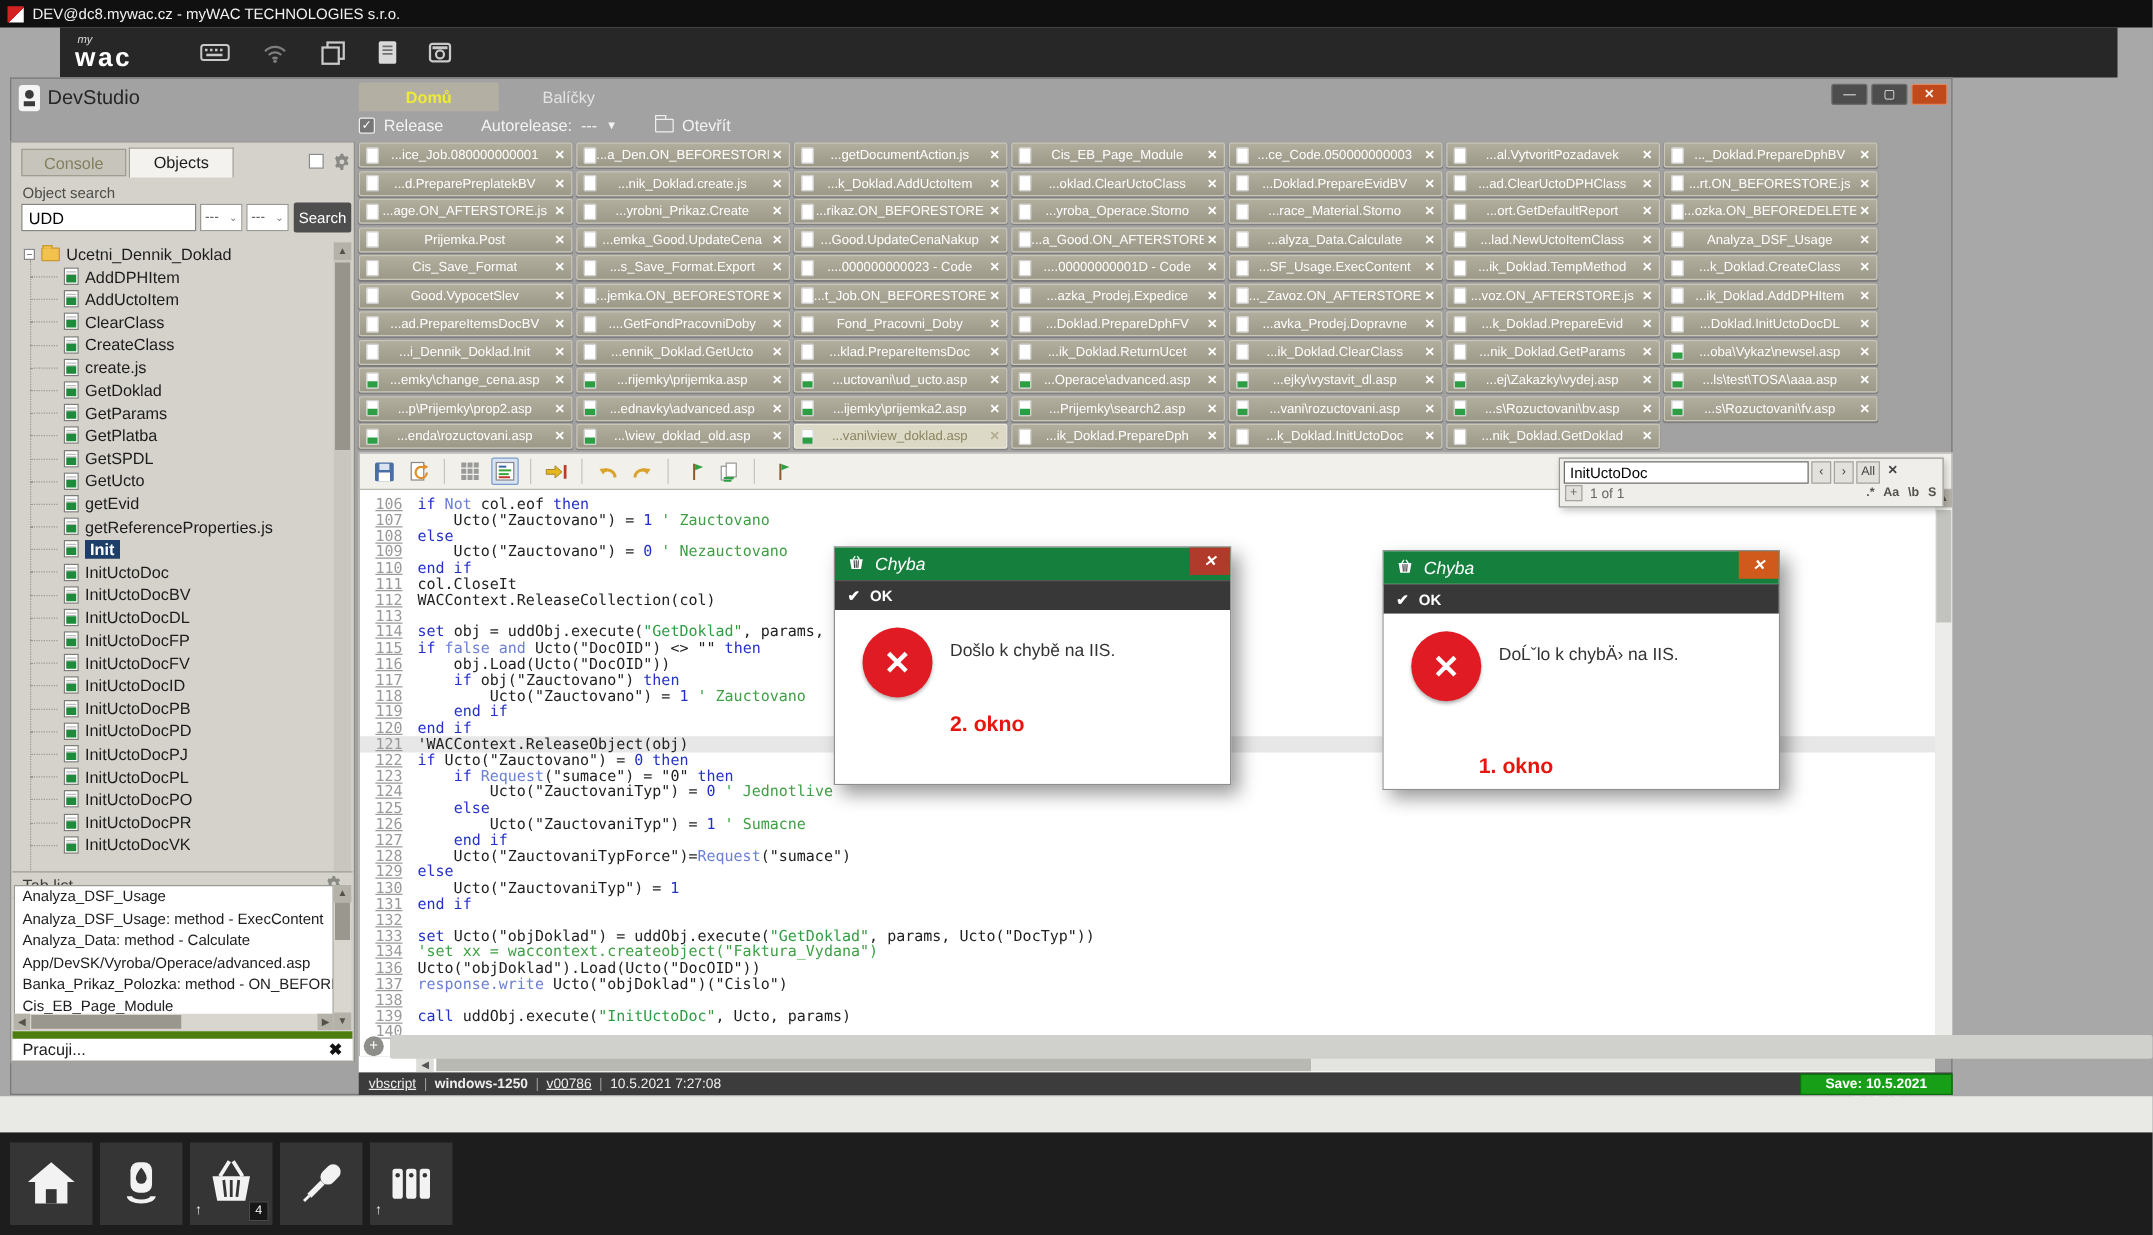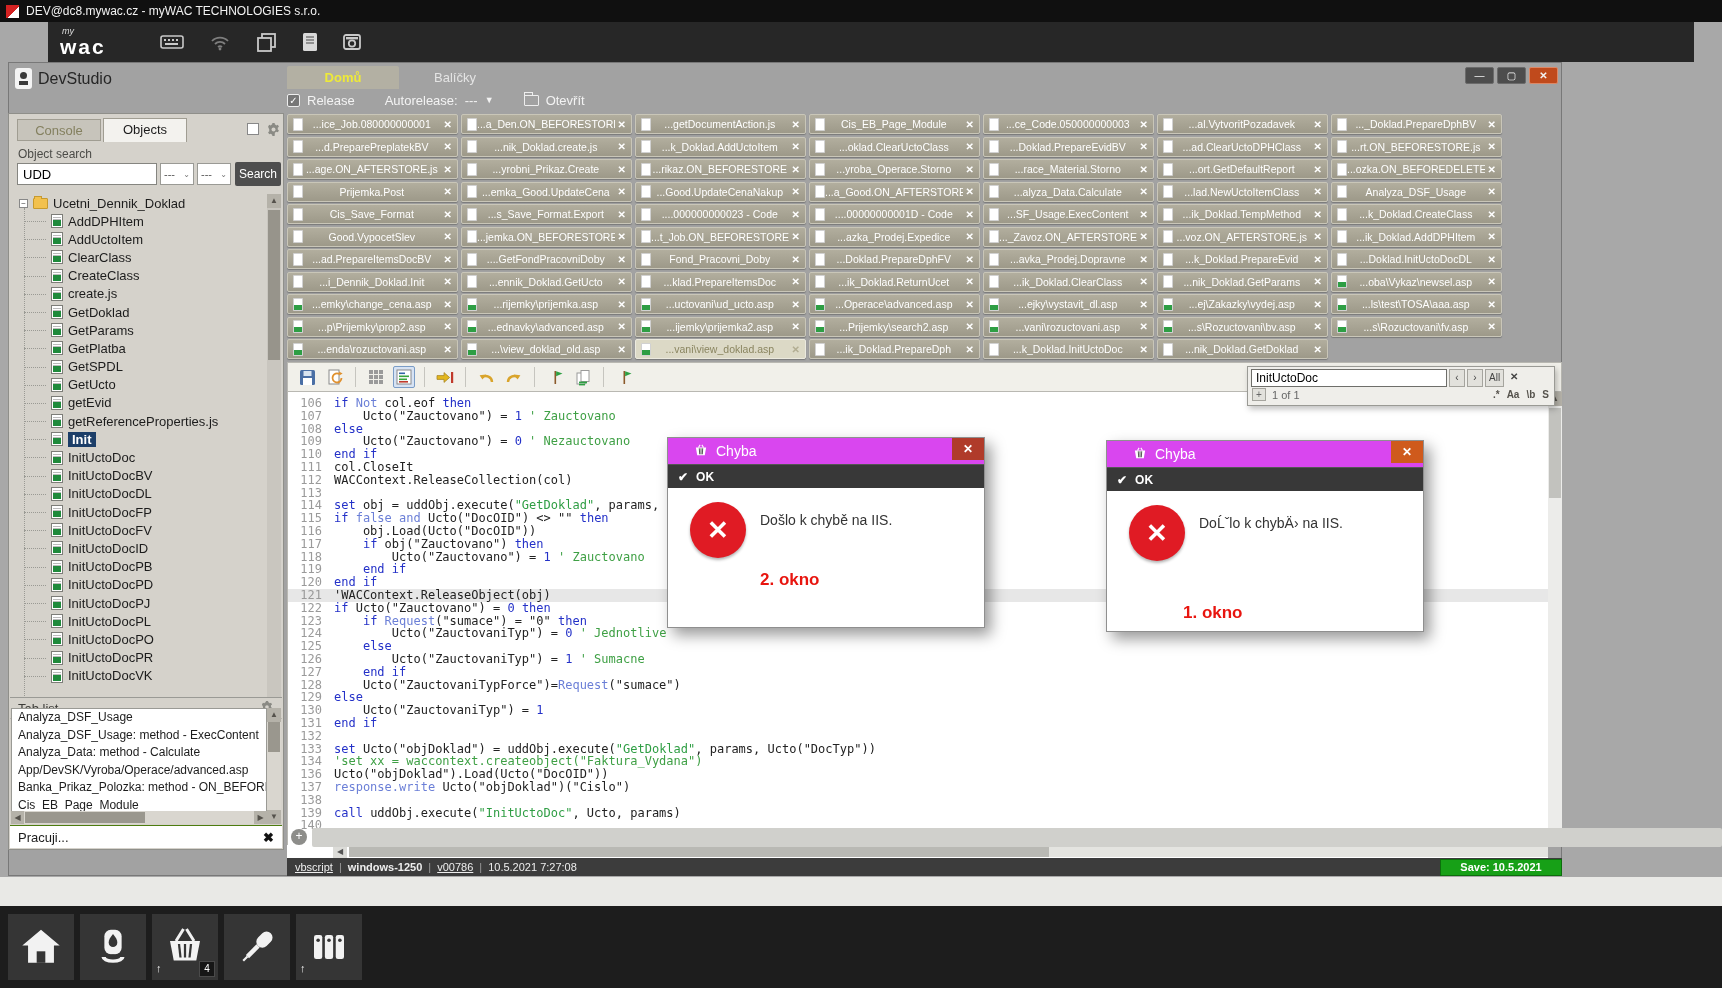--- a/index.html
+++ b/index.html
@@ -88,21 +88,21 @@
   .tablist { position:absolute; left:2px; top:594px; width:256px; height:116px; background:#fff;
     border:1px solid #9a9a95; overflow:hidden; font-size:12px; }
   .tablist .li { height:17.6px; line-height:17.6px; padding-left:6px; white-space:nowrap; }
   .tl-vscroll { position:absolute; left:258px; top:594px; width:14px; height:116px; background:#d9d6cf; }
   .tl-vscroll .th { position:absolute; left:1px; top:14px; width:12px; height:30px; background:#9a978e; }
   .tl-hscroll { position:absolute; left:2px; top:697px; width:256px; height:13px; background:#d9d6cf; }
   .tl-hscroll .th { position:absolute; left:14px; top:1px; width:120px; height:11px; background:#9a978e; }
   .harrow { position:absolute; top:0; width:13px; height:13px; background:#b5b2a9; color:#55524c; font-size:8px;
     text-align:center; line-height:13px; }
   .pracuji { position:absolute; left:1px; top:711px; width:272px; height:23px; background:#fff;
-    border-top:1px solid #4d7c0f; display:flex; align-items:center; justify-content:space-between;
+    border-top:6px solid #4d7c0f; display:flex; align-items:center; justify-content:space-between;
     padding:0 8px; font-size:13px; }
   .pracuji .x { font-weight:bold; font-size:13px; color:#111; }
 
   
   .tab-grid { position:absolute; left:287px; top:114px; width:1212px; display:grid;
     grid-template-columns:repeat(7,171px); grid-auto-rows:20px; gap:2.5px 3px; }
   .ftab { background:linear-gradient(#b2ae9e,#9d9989); border:1px solid #c9c6b8; border-radius:2px;
     display:flex; align-items:center; color:#fff; font-size:10.5px; padding:0 5px;
     box-shadow:0 1px 1px rgba(0,0,0,.25); }
   .ftab .lbl { flex:1; text-align:center; overflow:hidden; white-space:nowrap; }
@@ -117,21 +117,21 @@
   .ed-toolbar { position:absolute; left:287px; top:362px; width:1275px; height:30px; background:#f1f0ea;
     border:1px solid #b9b8b2; display:flex; align-items:center; gap:6px; padding-left:8px; }
   .ed-toolbar .sep { width:1px; height:20px; background:#c6c5bf; margin:0 3px; }
   .tbtn { width:22px; height:22px; display:flex; align-items:center; justify-content:center; border-radius:2px; }
   .tbtn.pressed { background:#d7e3f4; border:1px solid #7a9cc6; }
   .code-area { position:absolute; left:287px; top:392px; width:1261px; height:453px; background:#fff;
     border-left:1px solid #b9b8b2; overflow:hidden; font-family:"DejaVu Sans Mono",monospace;
     font-size:12px; padding-top:5px; }
   .cl { height:12.8px; line-height:12.8px; display:flex; white-space:pre; }
   .cl.hl { background:#e7e7e7; }
-  .cl .ln { width:46px; flex:none; text-align:right; padding-right:12px; color:#9a9a9a; }
+  .cl .ln { width:46px; flex:none; text-align:right; padding-right:12px; color:#9a9a9a;text-decoration:underline; }
   .tok-k { color:#2431c8; } .tok-b { color:#6b7fd7;text-align:right; } .tok-c { color:#3fa045; }
   .tok-g { color:#2f9e44; } .tok-n { color:#2431c8; } .tok-d { color:#222; }
   .ed-vscroll { position:absolute; left:1548px; top:392px; width:14px; height:453px; background:#ececea; }
   .ed-vscroll .th { position:absolute; left:1px; top:16px; width:12px; height:90px; background:#c2c2be; }
   .ed-hscroll { position:absolute; left:287px; top:845px; width:1261px; height:13px; background:#fff;
     display:flex; align-items:center; }
   .ed-hscroll .spacer { width:46px; }
   .ed-hscroll .arr { width:14px; height:13px; background:#dcdcd8; color:#555; font-size:8px; text-align:center;
     line-height:13px; }
   .ed-hscroll .th { width:700px; height:11px; background:#b9b9b4; margin-left:2px; }
@@ -155,22 +155,22 @@
   .find .r2 { display:flex; align-items:center; gap:6px; padding:1px 5px 0 4px; color:#666; font-size:11px; }
   .find .plus { width:14px; height:13px; border:1px solid #a5a49e; background:#e2e1dc; line-height:11px;
     text-align:center; font-size:10px; }
   .find .opts { margin-left:auto; display:flex; gap:7px; font-size:10px; font-weight:bold; color:#55524c; }
 
   
   .dlg { position:absolute; width:318px; background:#fff; border:1px solid #8f8f8f;
     box-shadow:6px 7px 14px rgba(0,0,0,.40); }
   .dlg-a { left:667px; top:437px; height:191px; }
   .dlg-b { left:1106px; top:440px; height:192px; }
-  .dlg-title { height:26px; background:#d946ef; color:#fff; font-size:14px; display:flex;
-    align-items:center; gap:8px; padding-left:26px; position:relative; }
+  .dlg-title { height:26px; background:#15803d; color:#fff; font-size:14px; display:flex;
+    align-items:center; gap:8px; padding-left:10px; position:relative;font-style:italic; }
   .dlg-close { position:absolute; right:0; top:0; width:32px; height:22px; color:#fff; font-weight:bold;
     font-size:12px; text-align:center; line-height:22px; }
   .dlg-a .dlg-close { background:#b03b2a; }
   .dlg-b .dlg-close { background:#cf5a1c; }
   .dlg-okbar { height:24px; background:#383838; border-top:1px solid #555; color:#fff; font-size:12px;
     font-weight:bold; display:flex; align-items:center; gap:8px; padding-left:10px; }
   .dlg-body { position:relative; height:calc(100% - 50px); background:#fff; }
   .err-circle { position:absolute; left:22px; top:14px; width:56px; height:56px; border-radius:50%;
     background:#e01b24; color:#fff; font-size:26px; font-weight:bold; display:flex; align-items:center;
     justify-content:center; box-shadow:0 2px 3px rgba(0,0,0,.3); }

